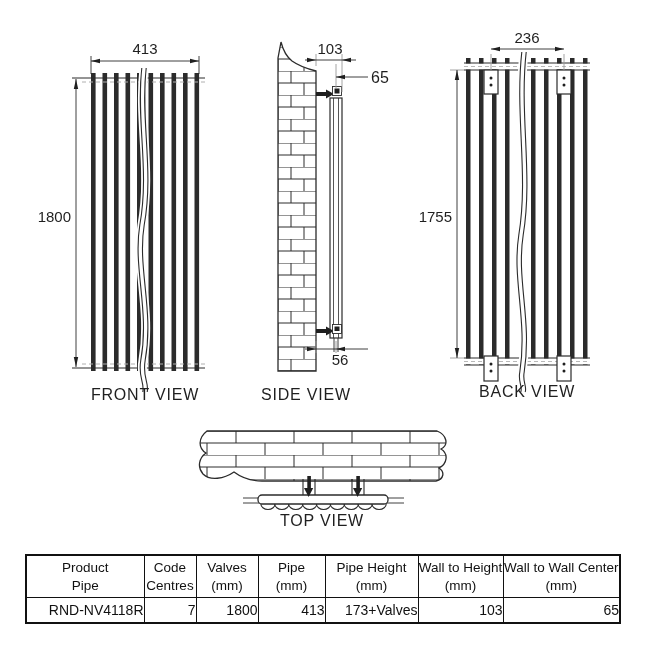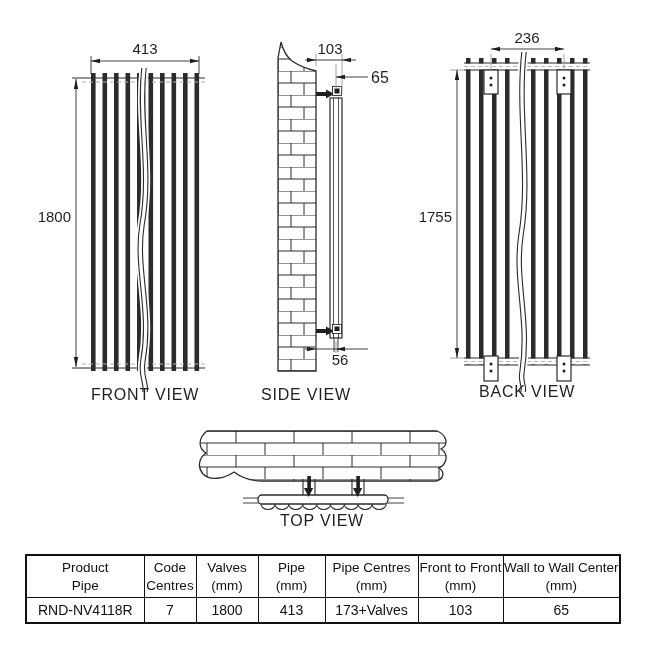--- a/index.html
+++ b/index.html
@@ -8,21 +8,21 @@
   svg text{fill:#1f1f1f;}
   .dimtxt{font-size:15px;}
   .dimtxt-lg{font-size:16px;}
   .viewlbl{font-size:16px;letter-spacing:0.8px;}
   
   #spec-table-wrap{position:absolute;left:25px;top:554px;width:594px;}
   table.spec{border-collapse:collapse;width:100%;table-layout:fixed;border:2px solid #111;}
   table.spec th,table.spec td{border:1px solid #111;text-align:center;vertical-align:middle;
     font-weight:normal;color:#111;padding:0;white-space:nowrap;overflow:visible;}
   table.spec th{height:41px;font-size:13.5px;line-height:1.3;}
-  table.spec td{height:24px;font-size:14px;}
+  table.spec td{height:24px;font-size:14px;text-align:right;}
 </style>
 </head>
 <body>
 
 <div id="page">
 
   <svg id="drawing" width="650" height="545" viewBox="0 0 650 545">
     <defs>
       <pattern id="brickSide" x="278" y="71" width="26" height="24" patternUnits="userSpaceOnUse">
         <path d="M0,0H26M0,12H26M13,0V12M0,12V24M26,12V24" stroke="#2b2b2b" stroke-width="1" fill="none"></path>
@@ -246,25 +246,25 @@
           </th>
           <th>
             <div>Valves</div>
             <div>(mm)</div>
           </th>
           <th>
             <div>Pipe</div>
             <div>(mm)</div>
           </th>
           <th>
-            <div>Pipe Centres</div>
-            <div>(mm)</div>
-          </th>
-          <th>
-            <div>Front to Front</div>
+            <div>Pipe Height</div>
+            <div>(mm)</div>
+          </th>
+          <th>
+            <div>Wall to Height</div>
             <div>(mm)</div>
           </th>
           <th>
             <div>Wall to Wall Center</div>
             <div>(mm)</div>
           </th>
         </tr>
       </thead>
       <tbody>
         <tr>

